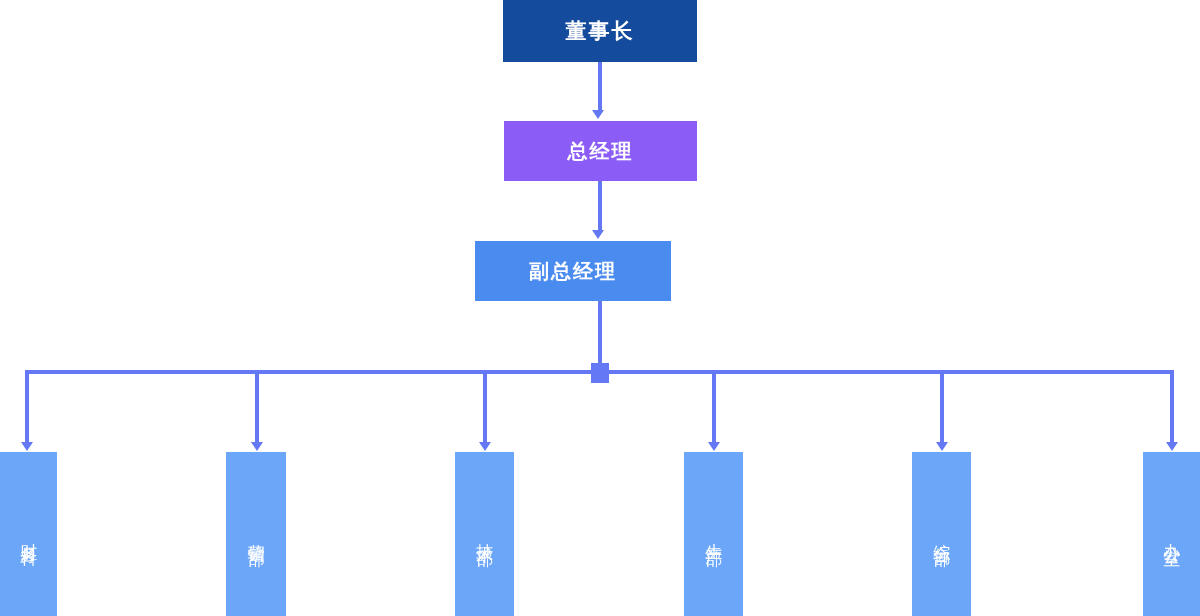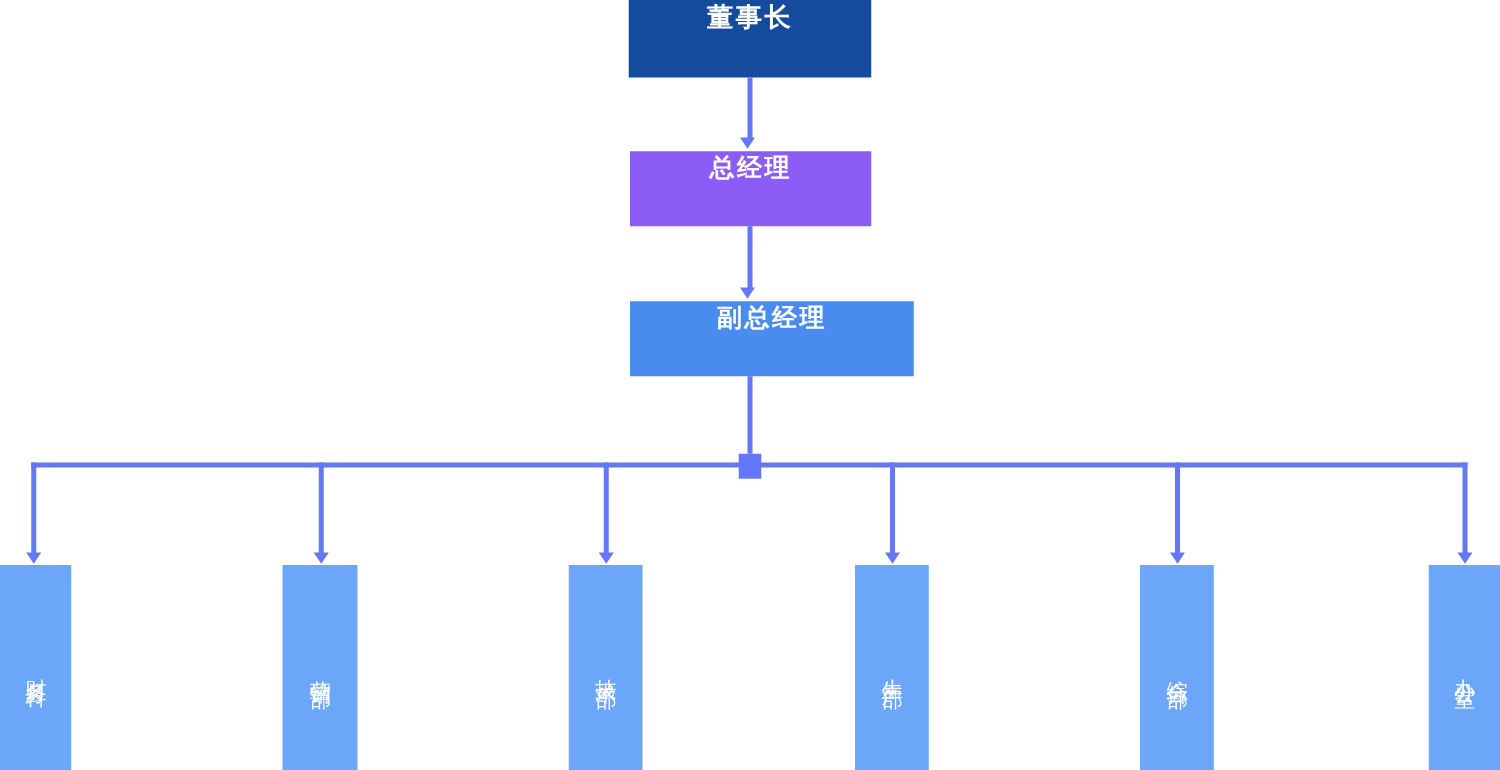--- a/index.html
+++ b/index.html
@@ -17,21 +17,21 @@
     position: relative;
     width: 1200px;
     height: 616px;
     background: #ffffff;
   }
 
   
   .node {
     position: absolute;
     display: flex;
-    align-items: flex-start;
+    align-items: center;
     justify-content: center;
     color: #ffffff;
     box-sizing: border-box;
     letter-spacing: 2px;
   }
   .node-chairman {
     left: 503px;
     top: 0px;
     width: 194px;
     height: 62px;
@@ -42,23 +42,23 @@
   .node-gm {
     left: 504px;
     top: 121px;
     width: 193px;
     height: 60px;
     background: #8b5cf6;
     font-size: 20px;
     font-weight: bold;
   }
   .node-dgm {
-    left: 504px;
+    left: 475px;
     top: 241px;
-    width: 227px;
+    width: 196px;
     height: 60px;
     background: #4a8bef;
     font-size: 20px;
     font-weight: bold;
   }
 
   
   .dept {
     position: absolute;
     top: 452px;

